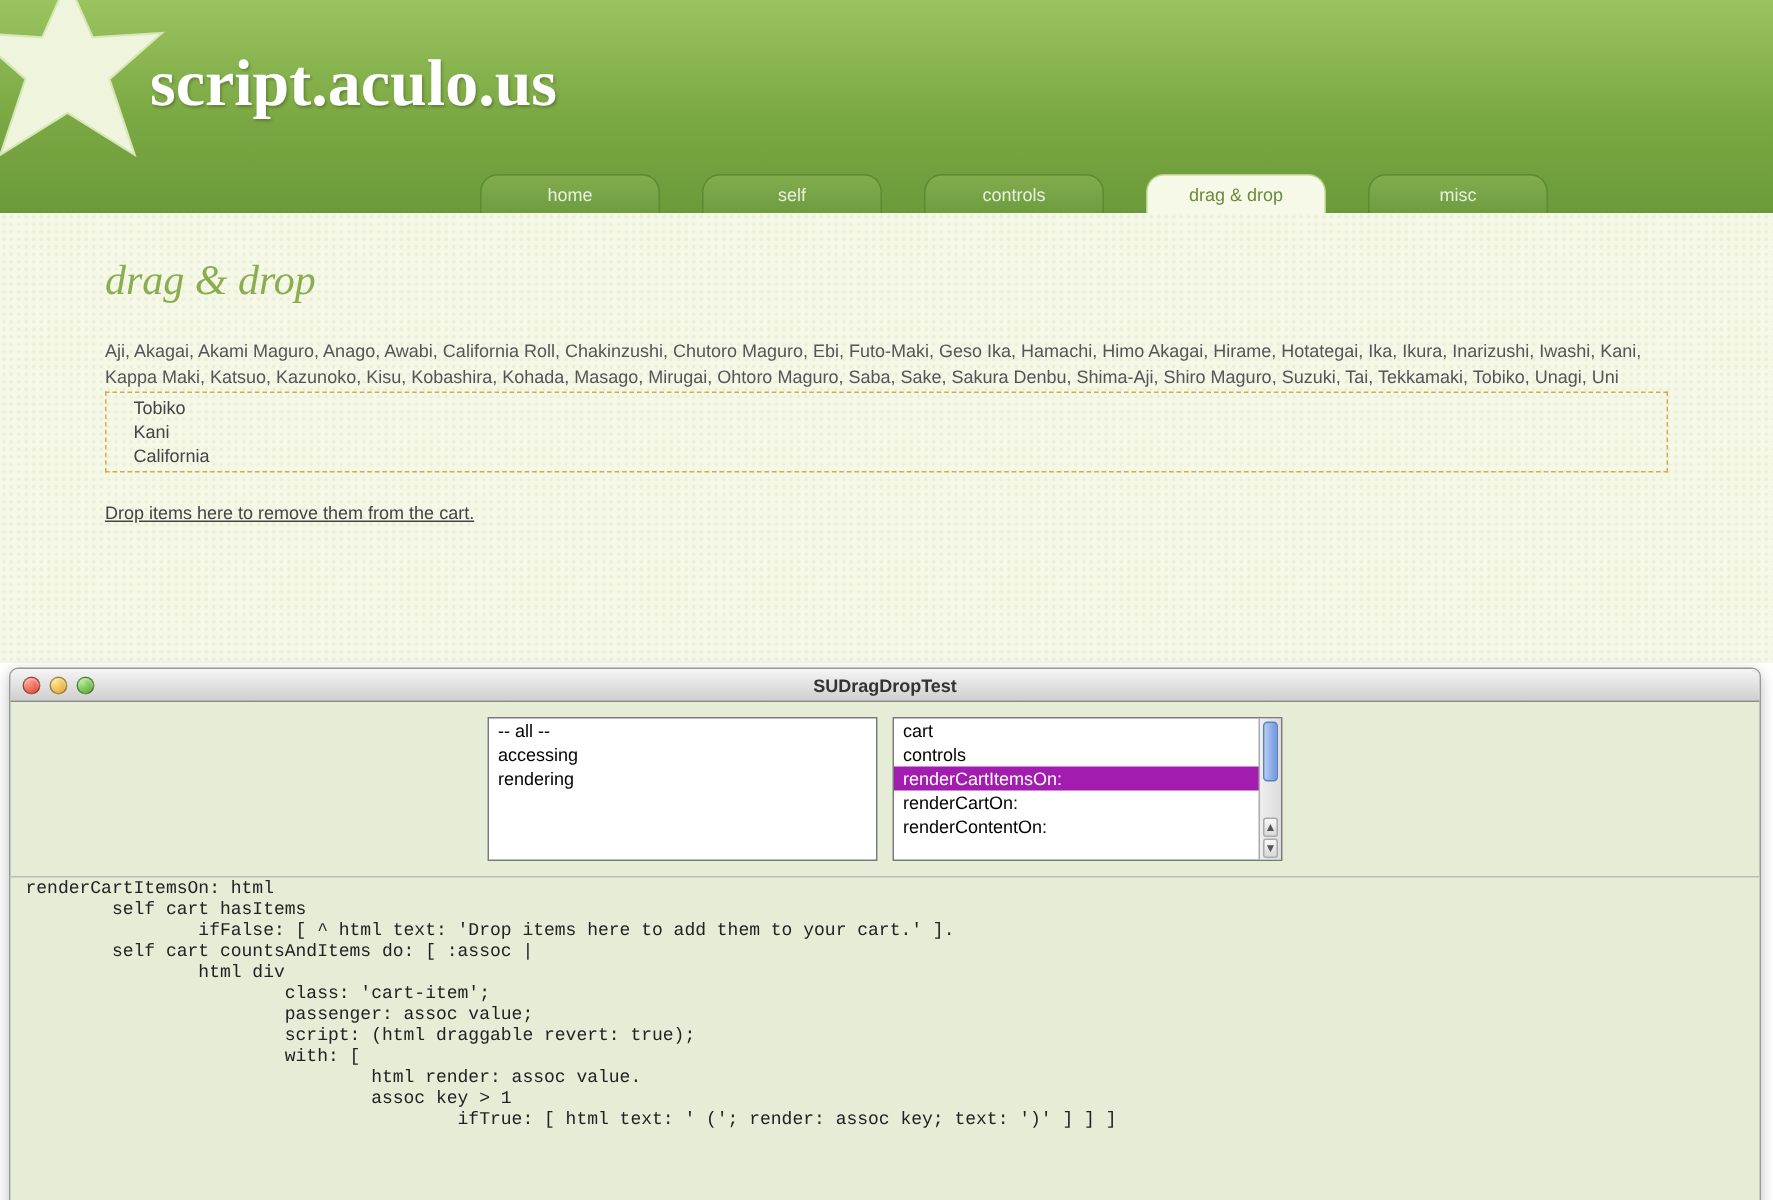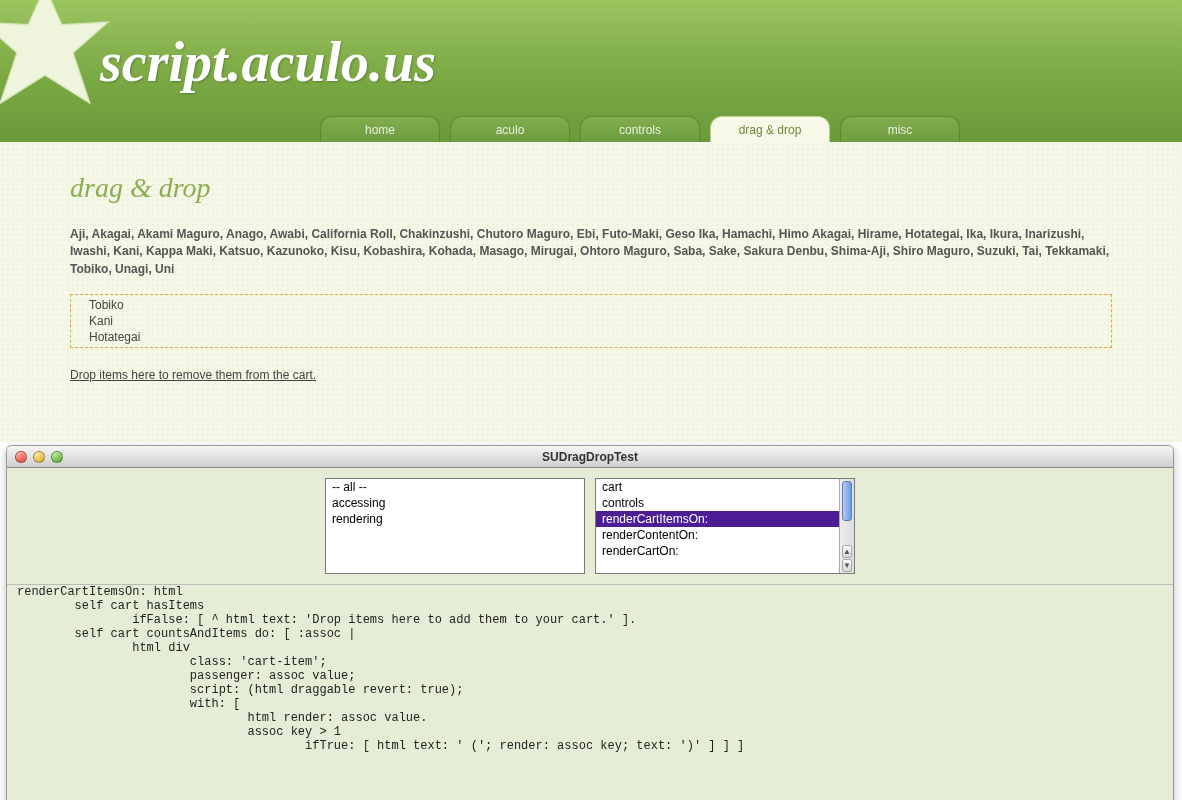--- a/index.html
+++ b/index.html
@@ -24,32 +24,31 @@
   left: -25px;
   width: 140px;
   height: 140px;
 }
 .star svg { width: 100%; height: 100%; }
 .site-title {
   position: absolute;
   top: 30px;
   left: 100px;
   font-family: Georgia, "Times New Roman", serif;
-  font-style: italic;
   font-weight: bold;
-  font-size: 56px;
+  font-size: 44px;
   color: #fff;
   text-shadow: 1px 1px 2px rgba(0,0,0,0.25);
 }
 .nav {
   position: absolute;
   bottom: 0;
   left: 320px;
   display: flex;
-  gap: 10px;
+  gap: 28px;
 }
 .tab {
   min-width: 120px;
   height: 26px;
   border-radius: 12px 12px 0 0;
   display: flex;
   align-items: center;
   justify-content: center;
   font-size: 12px;
   color: #e9efe0;
@@ -77,22 +76,20 @@
   font-style: italic;
   font-size: 28px;
   color: #8aad4f;
   font-weight: normal;
   margin-bottom: 22px;
 }
 .inventory {
   color: #555;
   font-size: 12px;
   line-height: 1.45;
-  margin-bottom: 16px;
-  font-weight: bold;
 }
 .cart-box {
   border: 1px dashed #d8a948;
   padding: 2px 18px;
   margin: 0 0 20px;
   background: transparent;
 }
 .cart-item {
   color: #444;
   font-size: 12px;
@@ -170,21 +167,21 @@
   overflow: hidden;
   position: relative;
 }
 .pane-list { list-style: none; }
 .pane-list li {
   padding: 1px 6px;
   cursor: default;
   white-space: nowrap;
 }
 .pane-list li.selected {
-  background: #4c1d95;
+  background: #a21caf;
   color: #fff;
 }
 .pane2-wrap {
   position: relative;
   width: 260px;
 }
 .scrollbar {
   position: absolute;
   right: 0;
   top: 0;
@@ -233,35 +230,35 @@
 
 <div class="header">
   <div class="star">
     <svg viewBox="0 0 100 100">
       <path d="M50 5 L62 32 L95 30 L70 52 L82 88 L50 68 L18 88 L30 52 L5 30 L38 32 Z" fill="#eef5dc" stroke="#d6e6b8" stroke-width="1"></path>
     </svg>
   </div>
   <div class="site-title">script.aculo.us</div>
   <div class="nav">
     <div class="tab">home</div>
-    <div class="tab">aculo</div>
+    <div class="tab">self</div>
     <div class="tab">controls</div>
     <div class="tab active">drag &amp; drop</div>
     <div class="tab">misc</div>
   </div>
 </div>
 
 <div class="page-body">
   <h1 class="page-heading">drag &amp; drop</h1>
   <div class="inventory">Aji, Akagai, Akami Maguro, Anago, Awabi, California Roll, Chakinzushi, Chutoro Maguro, Ebi, Futo-Maki, Geso Ika, Hamachi, Himo Akagai, Hirame, Hotategai, Ika, Ikura, Inarizushi, Iwashi, Kani, Kappa Maki, Katsuo, Kazunoko, Kisu, Kobashira, Kohada, Masago, Mirugai, Ohtoro Maguro, Saba, Sake, Sakura Denbu, Shima-Aji, Shiro Maguro, Suzuki, Tai, Tekkamaki, Tobiko, Unagi, Uni</div>
 
   <div class="cart-box">
     <div class="cart-item">Tobiko</div>
     <div class="cart-item">Kani</div>
-    <div class="cart-item">Hotategai</div>
+    <div class="cart-item">California</div>
   </div>
 
   <div class="drop-hint">Drop items here to remove them from the cart.</div>
 </div>
 
 <div class="browser-window">
   <div class="titlebar">
     <div class="traffic">
       <div class="dot red"></div>
       <div class="dot yellow"></div>
@@ -278,22 +275,22 @@
         <li>rendering</li>
       </ul>
     </div>
 
     <div class="pane2-wrap">
       <div class="pane" style="width:260px;">
         <ul class="pane-list">
           <li>cart</li>
           <li>controls</li>
           <li class="selected">renderCartItemsOn:</li>
+          <li>renderCartOn:</li>
           <li>renderContentOn:</li>
-          <li>renderCartOn:</li>
         </ul>
         <div class="scrollbar">
           <div class="scroll-thumb"></div>
           <div class="scroll-arrow up">▲</div>
           <div class="scroll-arrow down">▼</div>
         </div>
       </div>
     </div>
   </div>
 

